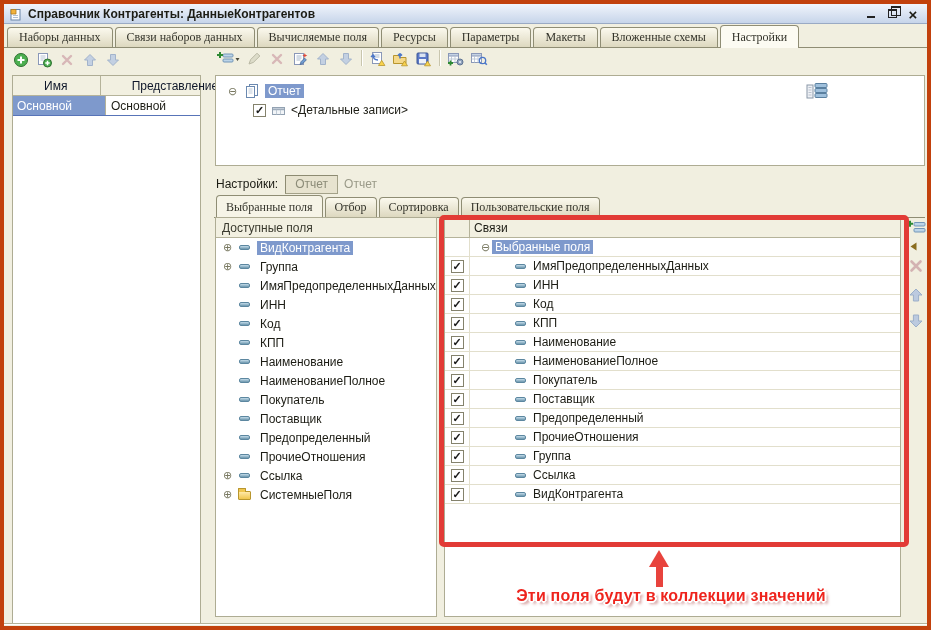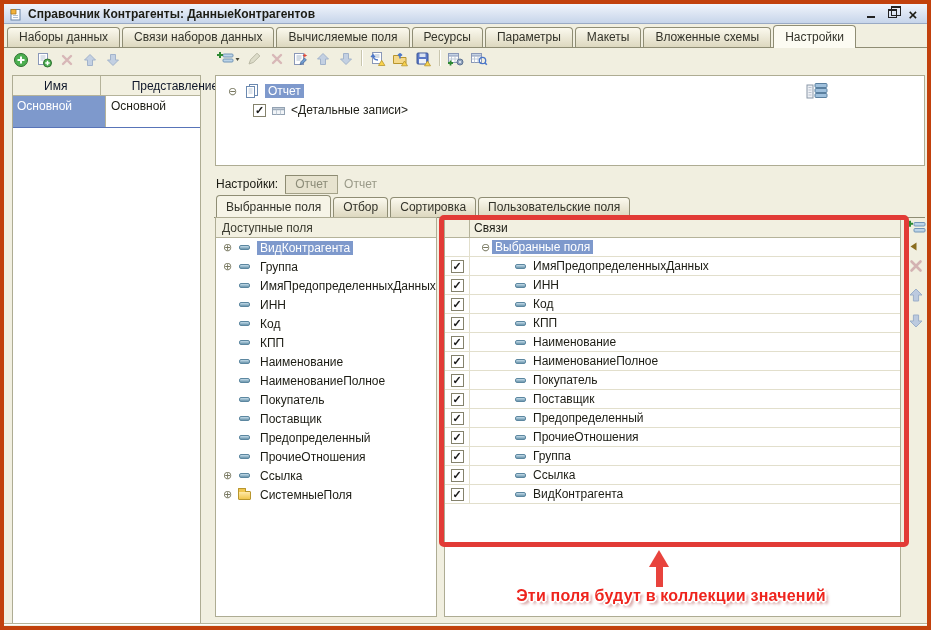--- a/index.html
+++ b/index.html
@@ -17,21 +17,21 @@
   .wc { width: 14px; height: 13px; display: flex; align-items: flex-end; justify-content: center;
     font-weight: bold; font-size: 13px; line-height: 11px; cursor: default; }
   .wc-min span { display:block; width: 8px; border-bottom: 2px solid #222; margin-bottom: 2px; }
   .wc-restore { align-items: center; }
   .wc-restore .sq { position: relative; width: 9px; height: 9px; border: 1px solid #222; border-top-width: 2px; background: transparent; }
   .wc-restore .sq::before { content:""; position: absolute; left: 2px; top: -5px; width: 8px; height: 7px;
     border: 1px solid #222; border-top-width: 2px; }
   .wc-close { font-size: 15px; }
 
   
-  .tabstrip { position: absolute; display: flex; align-items: flex-end; }
+  .tabstrip { position: absolute; display: flex; align-items: flex-end; font-family: Liberation Serif, serif; }
   .tabstrip.main { left: 0; top: 20px; width: 100%; height: 24px; padding-left: 3px; border-bottom: 1px solid #8f8d74; }
   .tab { height: 20px; line-height: 19px; padding: 0 11px; margin-right: 2px;
     background: linear-gradient(#fbf9ee, #ddd8bf); border: 1px solid #8f8d74; border-bottom: none;
     border-radius: 4px 4px 0 0; color: #33332a; white-space: nowrap; cursor: default; }
   .tab.active { background: #fcfbf2; height: 23px; line-height: 22px; margin-bottom: -1px; margin-top: 34px; }
 
   
   .toolbar { position: absolute; display: flex; align-items: center; gap: 2px; }
   .tb-left { left: 6px; top: 46px; }
   .tb-right { left: 210px; top: 45px; }
@@ -40,21 +40,21 @@
   .tsep { width: 7px; height: 18px; display:flex; justify-content:center; }
   .tsep::before { content:""; width: 1px; height: 16px; background: #c9c6ae; box-shadow: 1px 0 0 #fff; }
 
   
   .variant-panel { position: absolute; left: 8px; top: 71px; width: 189px; height: 549px;
     background: #fff; border: 1px solid #aeac93; display: flex; flex-direction: column; }
   .vhead { display: flex; height: 20px; background: #f2f0e1; border-bottom: 1px solid #b5b39a; flex: none; }
   .vhead .vc { padding: 3px 4px; color: #0f172a; margin-left: 27px; }
   .vc1 { width: 93px; border-right: 1px solid #b5b39a; }
   .vc2 { flex: 1; }
-  .vrow { display: flex; height: 32px; border-bottom: 1px solid #5874b8; flex: none; }
+  .vrow { display: flex; height: 20px; border-bottom: 1px solid #5874b8; flex: none; }
   .vrow .vc1 { background: #7e99cc; color: #fff; padding: 3px 4px; }
   .vrow .vc2 { background: #fff; padding: 3px 5px; }
 
   
   .tree-panel { position: absolute; left: 211px; top: 71px; width: 710px; height: 91px;
     background: #fff; border: 1px solid #aeac93; }
   .tree-row { position: absolute; display: flex; align-items: center; gap: 5px; white-space: nowrap; }
   .tree-row1 { left: 10px; top: 7px; }
   .tree-row2 { left: 37px; top: 27px; }
   .exp { width: 13px; color: #77775f; font-size: 11px; text-align: center; flex: none; }

